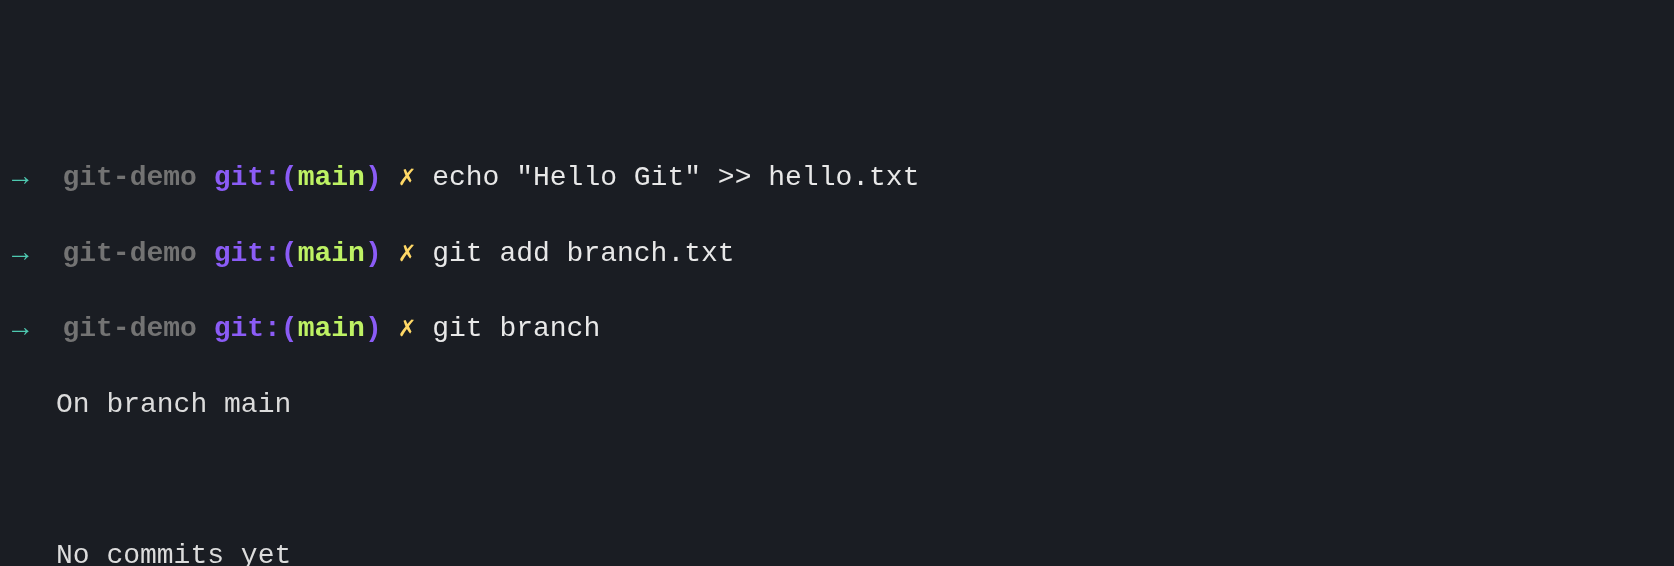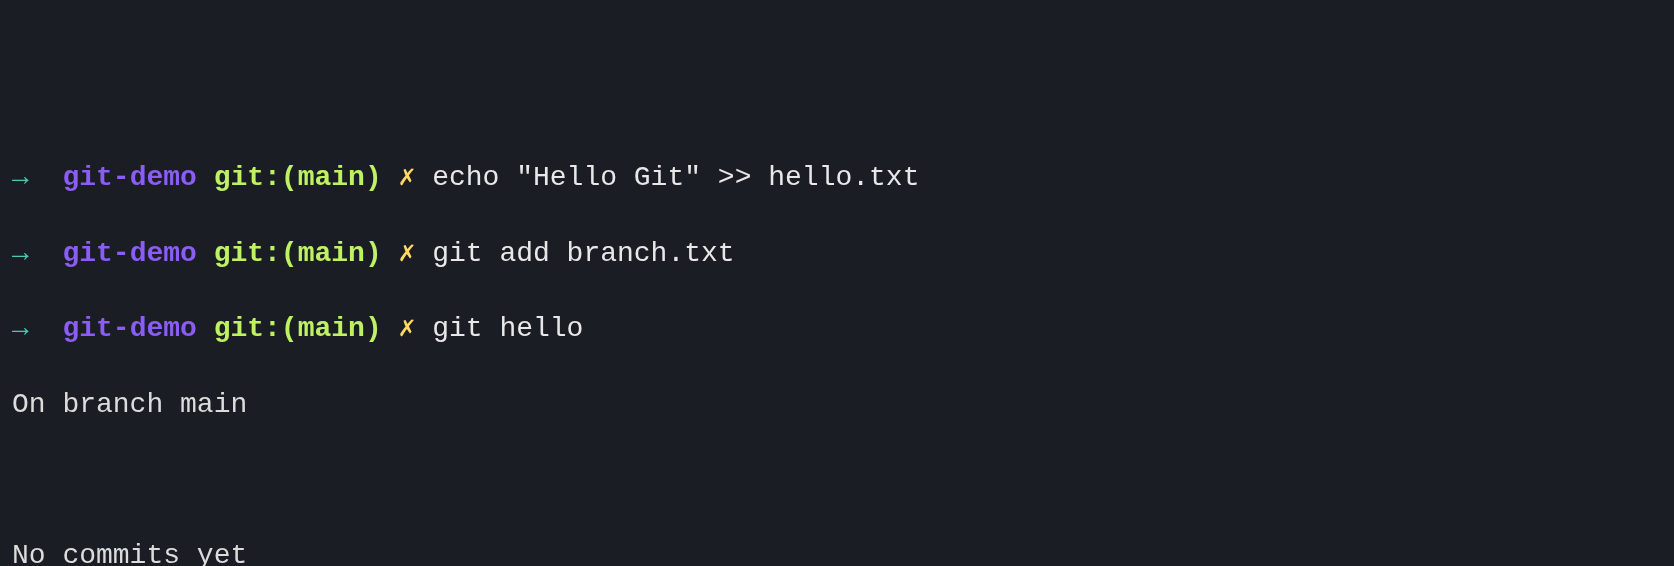--- a/index.html
+++ b/index.html
@@ -20,51 +20,52 @@
       white-space: pre;
     }
     .line {
       display: block;
     }
     .arrow {
       color: #4ec9b0;
       font-weight: bold;
     }
     .dir {
-      color: #8b5cf6;
+      color: #737373;
       font-weight: bold;
     }
     .gitlabel {
-      color: #bef264;
+      color: #8b5cf6;
       font-weight: bold;
       font-family: Liberation Mono, monospace;
     }
     .branch {
       color: #bef264;
       font-weight: bold;
     }
     .dirty {
       color: #ffd866;
       font-weight: bold;
     }
     .cmd {
       color: #e8e8e8;
     }
     .output {
       color: #dcdcdc;
+      margin-left: 44px;
     }
   </style>
 </head>
 <body>
 
 
 
 <div class="line"><span class="arrow">→</span>  <span class="dir">git-demo</span> <span class="gitlabel">git:(</span><span class="branch">main</span><span class="gitlabel">)</span> <span class="dirty">✗</span> <span class="cmd">echo "Hello Git" &gt;&gt; hello.txt</span></div>
 <div class="line"><span class="arrow">→</span>  <span class="dir">git-demo</span> <span class="gitlabel">git:(</span><span class="branch">main</span><span class="gitlabel">)</span> <span class="dirty">✗</span> <span class="cmd">git add branch.txt</span></div>
-<div class="line"><span class="arrow">→</span>  <span class="dir">git-demo</span> <span class="gitlabel">git:(</span><span class="branch">main</span><span class="gitlabel">)</span> <span class="dirty">✗</span> <span class="cmd">git hello</span></div>
+<div class="line"><span class="arrow">→</span>  <span class="dir">git-demo</span> <span class="gitlabel">git:(</span><span class="branch">main</span><span class="gitlabel">)</span> <span class="dirty">✗</span> <span class="cmd">git branch</span></div>
 <div class="line output">On branch main</div>
 <div class="line output">&nbsp;</div>
 <div class="line output">No commits yet</div>
 
 
 
 
 
 
 

